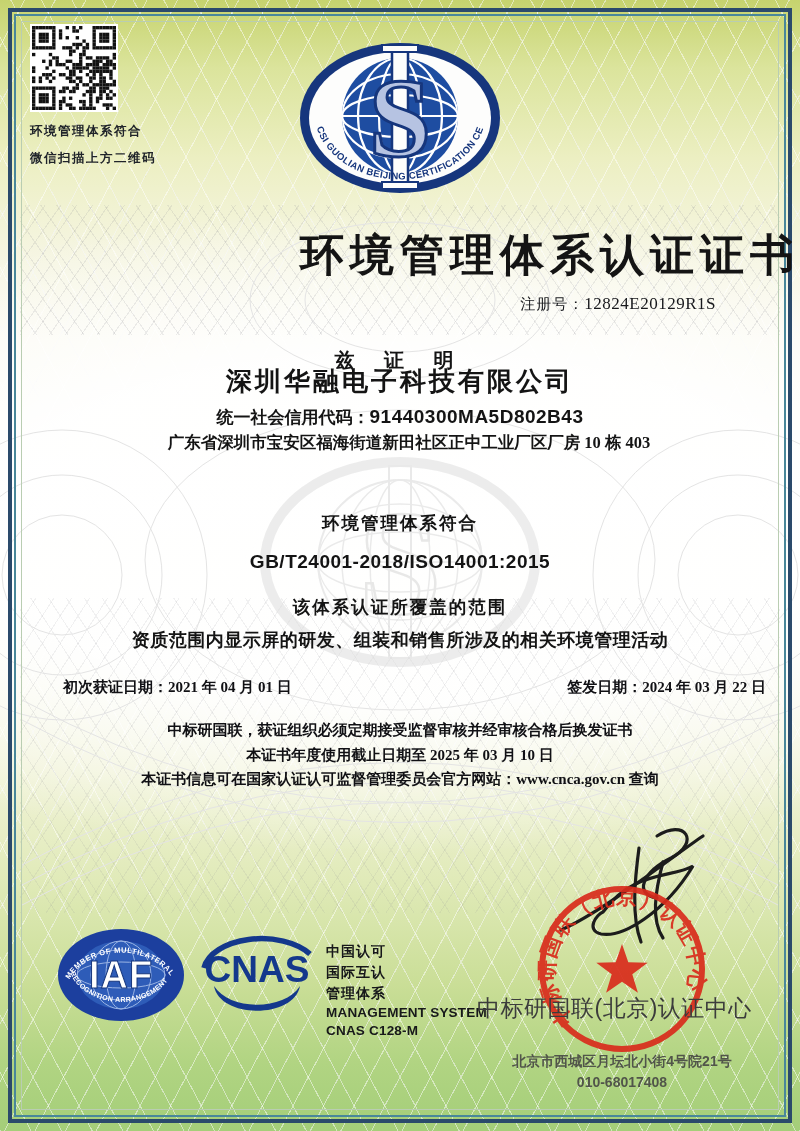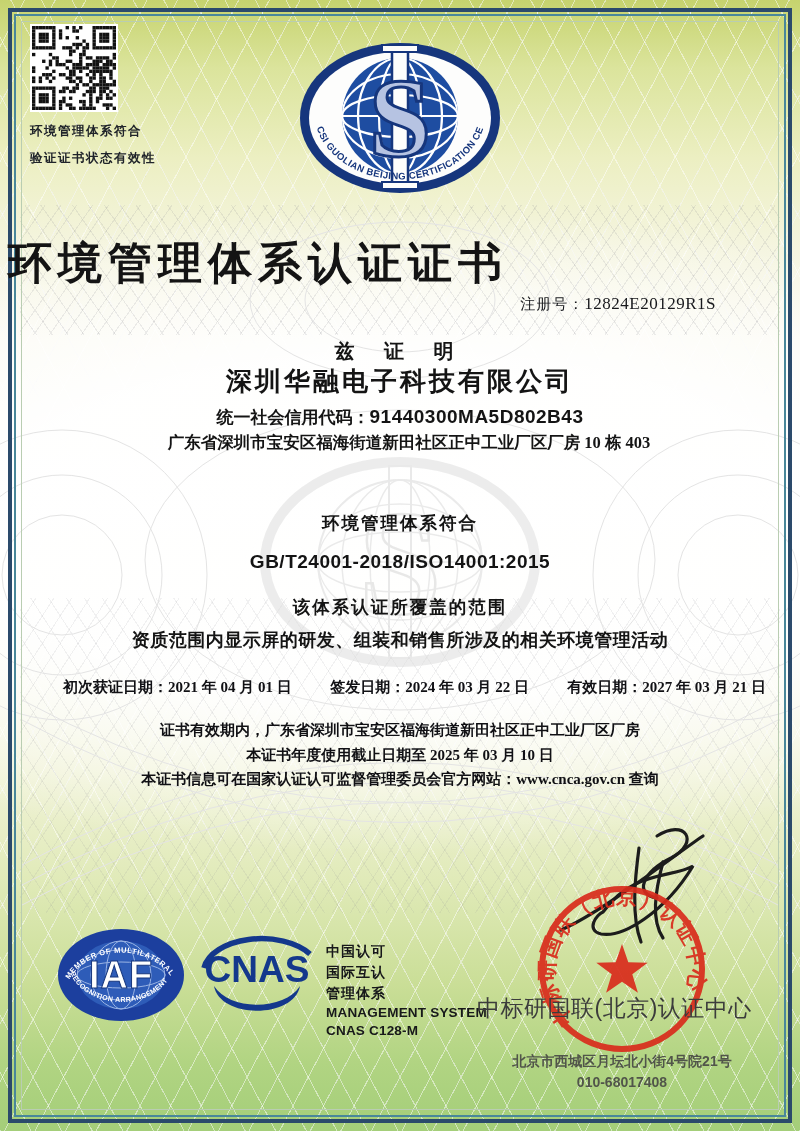--- a/index.html
+++ b/index.html
@@ -34,28 +34,28 @@
   .f3{inset:21px;border:1px solid #b9cdb2;}
 
   .qr-block{position:absolute;left:30px;top:24px;width:190px;}
   .qr{display:block;background:#ffffff;padding:2px;}
   .qr-caption{margin-top:11px;font-size:12.5px;color:#20242a;letter-spacing:1.5px;
     font-family:"Liberation Serif","DejaVu Serif",serif;font-weight:600;}
   .qr-caption.second{margin-top:10px;}
 
   .logo-svg{position:absolute;left:294px;top:40px;}
 
-  .title{position:absolute;left:0;right:0;top:226px;margin:8px;text-align:left;
+  .title{position:absolute;left:0;right:0;top:226px;margin:0;text-align:right;
     font-size:44px;font-weight:700;color:#141414;letter-spacing:6px;}
   .reg-line{position:absolute;right:84px;top:294px;font-size:15px;color:#17181c;}
   .reg-line .lbl{font-weight:400;letter-spacing:1px;}
   .reg-line .val{font-family:"Liberation Serif","DejaVu Serif",serif;font-size:17px;letter-spacing:.5px;text-align:right;}
 
   .line{position:absolute;left:0;right:0;text-align:center;color:#141414;}
-  .certify{top:338px;font-size:20px;font-weight:700;letter-spacing:12px;}
+  .certify{top:347px;font-size:20px;font-weight:700;letter-spacing:12px;}
   .company{top:364px;font-size:26px;font-weight:700;letter-spacing:3px;}
   .credit{top:406px;font-size:17px;}
   .credit .lbl{font-family:Liberation Mono, monospace;font-weight:600;margin-top:44px;}
   .credit .val{font-weight:700;font-size:19px;letter-spacing:.5px;}
   .address{top:432px;font-size:16.5px;font-weight:700;
     font-family:"Liberation Serif","DejaVu Serif",serif;padding-left:18px;}
   .conform{top:511px;font-size:17.5px;font-weight:700;letter-spacing:2px;}
   .standard{top:551px;font-size:19px;font-weight:700;letter-spacing:.5px;}
   .scope-heading{top:595px;font-size:17.5px;font-weight:700;letter-spacing:2px;}
   .scope-text{top:628px;font-size:18px;font-weight:700;letter-spacing:.5px;}
@@ -411,21 +411,21 @@
         <rect x="40.32" y="80.64" width="3.36" height="3.36" fill="#111"></rect>
         <rect x="47.04" y="80.64" width="3.36" height="3.36" fill="#111"></rect>
         <rect x="50.40" y="80.64" width="3.36" height="3.36" fill="#111"></rect>
         <rect x="53.76" y="80.64" width="3.36" height="3.36" fill="#111"></rect>
         <rect x="57.12" y="80.64" width="3.36" height="3.36" fill="#111"></rect>
         <rect x="60.48" y="80.64" width="3.36" height="3.36" fill="#111"></rect>
         <rect x="73.92" y="80.64" width="3.36" height="3.36" fill="#111"></rect>
         <rect x="80.64" y="80.64" width="3.36" height="3.36" fill="#111"></rect>
       </svg>
     <div class="qr-caption">环境管理体系符合</div>
-    <div class="qr-caption second">验证证书状态有效性</div>
+    <div class="qr-caption second">微信扫描上方二维码</div>
   </div>
 
   <svg class="logo-svg" width="212" height="166" viewBox="0 0 212 166">
     <defs>
         <clipPath id="globeClip">
           <circle cx="106" cy="76" r="58"></circle>
         </clipPath>
       </defs>
     <ellipse cx="106" cy="78" rx="100" ry="75" fill="#16367d"></ellipse>
     <ellipse cx="106" cy="78" rx="91" ry="66" fill="#fdfdfc"></ellipse>
@@ -459,25 +459,24 @@
   </div>
   <div class="line address">广东省深圳市宝安区福海街道新田社区正中工业厂区厂房 10 栋 403</div>
   <div class="line conform">环境管理体系符合</div>
   <div class="line standard">GB/T24001-2018/ISO14001:2015</div>
   <div class="line scope-heading">该体系认证所覆盖的范围</div>
   <div class="line scope-text">资质范围内显示屏的研发、组装和销售所涉及的相关环境管理活动</div>
 
   <div class="dates-row">
     <span><span>初次获证日期：</span><span>2021 年 04 月 01 日</span></span>
     <span><span>签发日期：</span><span>2024 年 03 月 22 日</span></span>
-    <span><span>有效日期：</span><span>2027 年 03 月 21 日</span></span>
   </div>
 
   <div class="notes">
-    <div class="note">证书有效期内，广东省深圳市宝安区福海街道新田社区正中工业厂区厂房</div>
+    <div class="note">中标研国联，获证组织必须定期接受监督审核并经审核合格后换发证书</div>
     <div class="note">本证书年度使用截止日期至 2025 年 03 月 10 日</div>
     <div class="note">本证书信息可在国家认证认可监督管理委员会官方网站：www.cnca.gov.cn 查询</div>
   </div>
 
   <svg class="iaf-svg" width="132" height="97" viewBox="0 0 132 97">
     <ellipse cx="66" cy="48" rx="63" ry="46" fill="#1c3f9e"></ellipse>
     <ellipse cx="66" cy="48" rx="44" ry="34" fill="#2e5cb8"></ellipse>
     <g stroke="#9ab4e4" stroke-width="1" fill="none">
       <ellipse cx="66" cy="48" rx="44" ry="13"></ellipse>
       <ellipse cx="66" cy="48" rx="44" ry="25"></ellipse>

